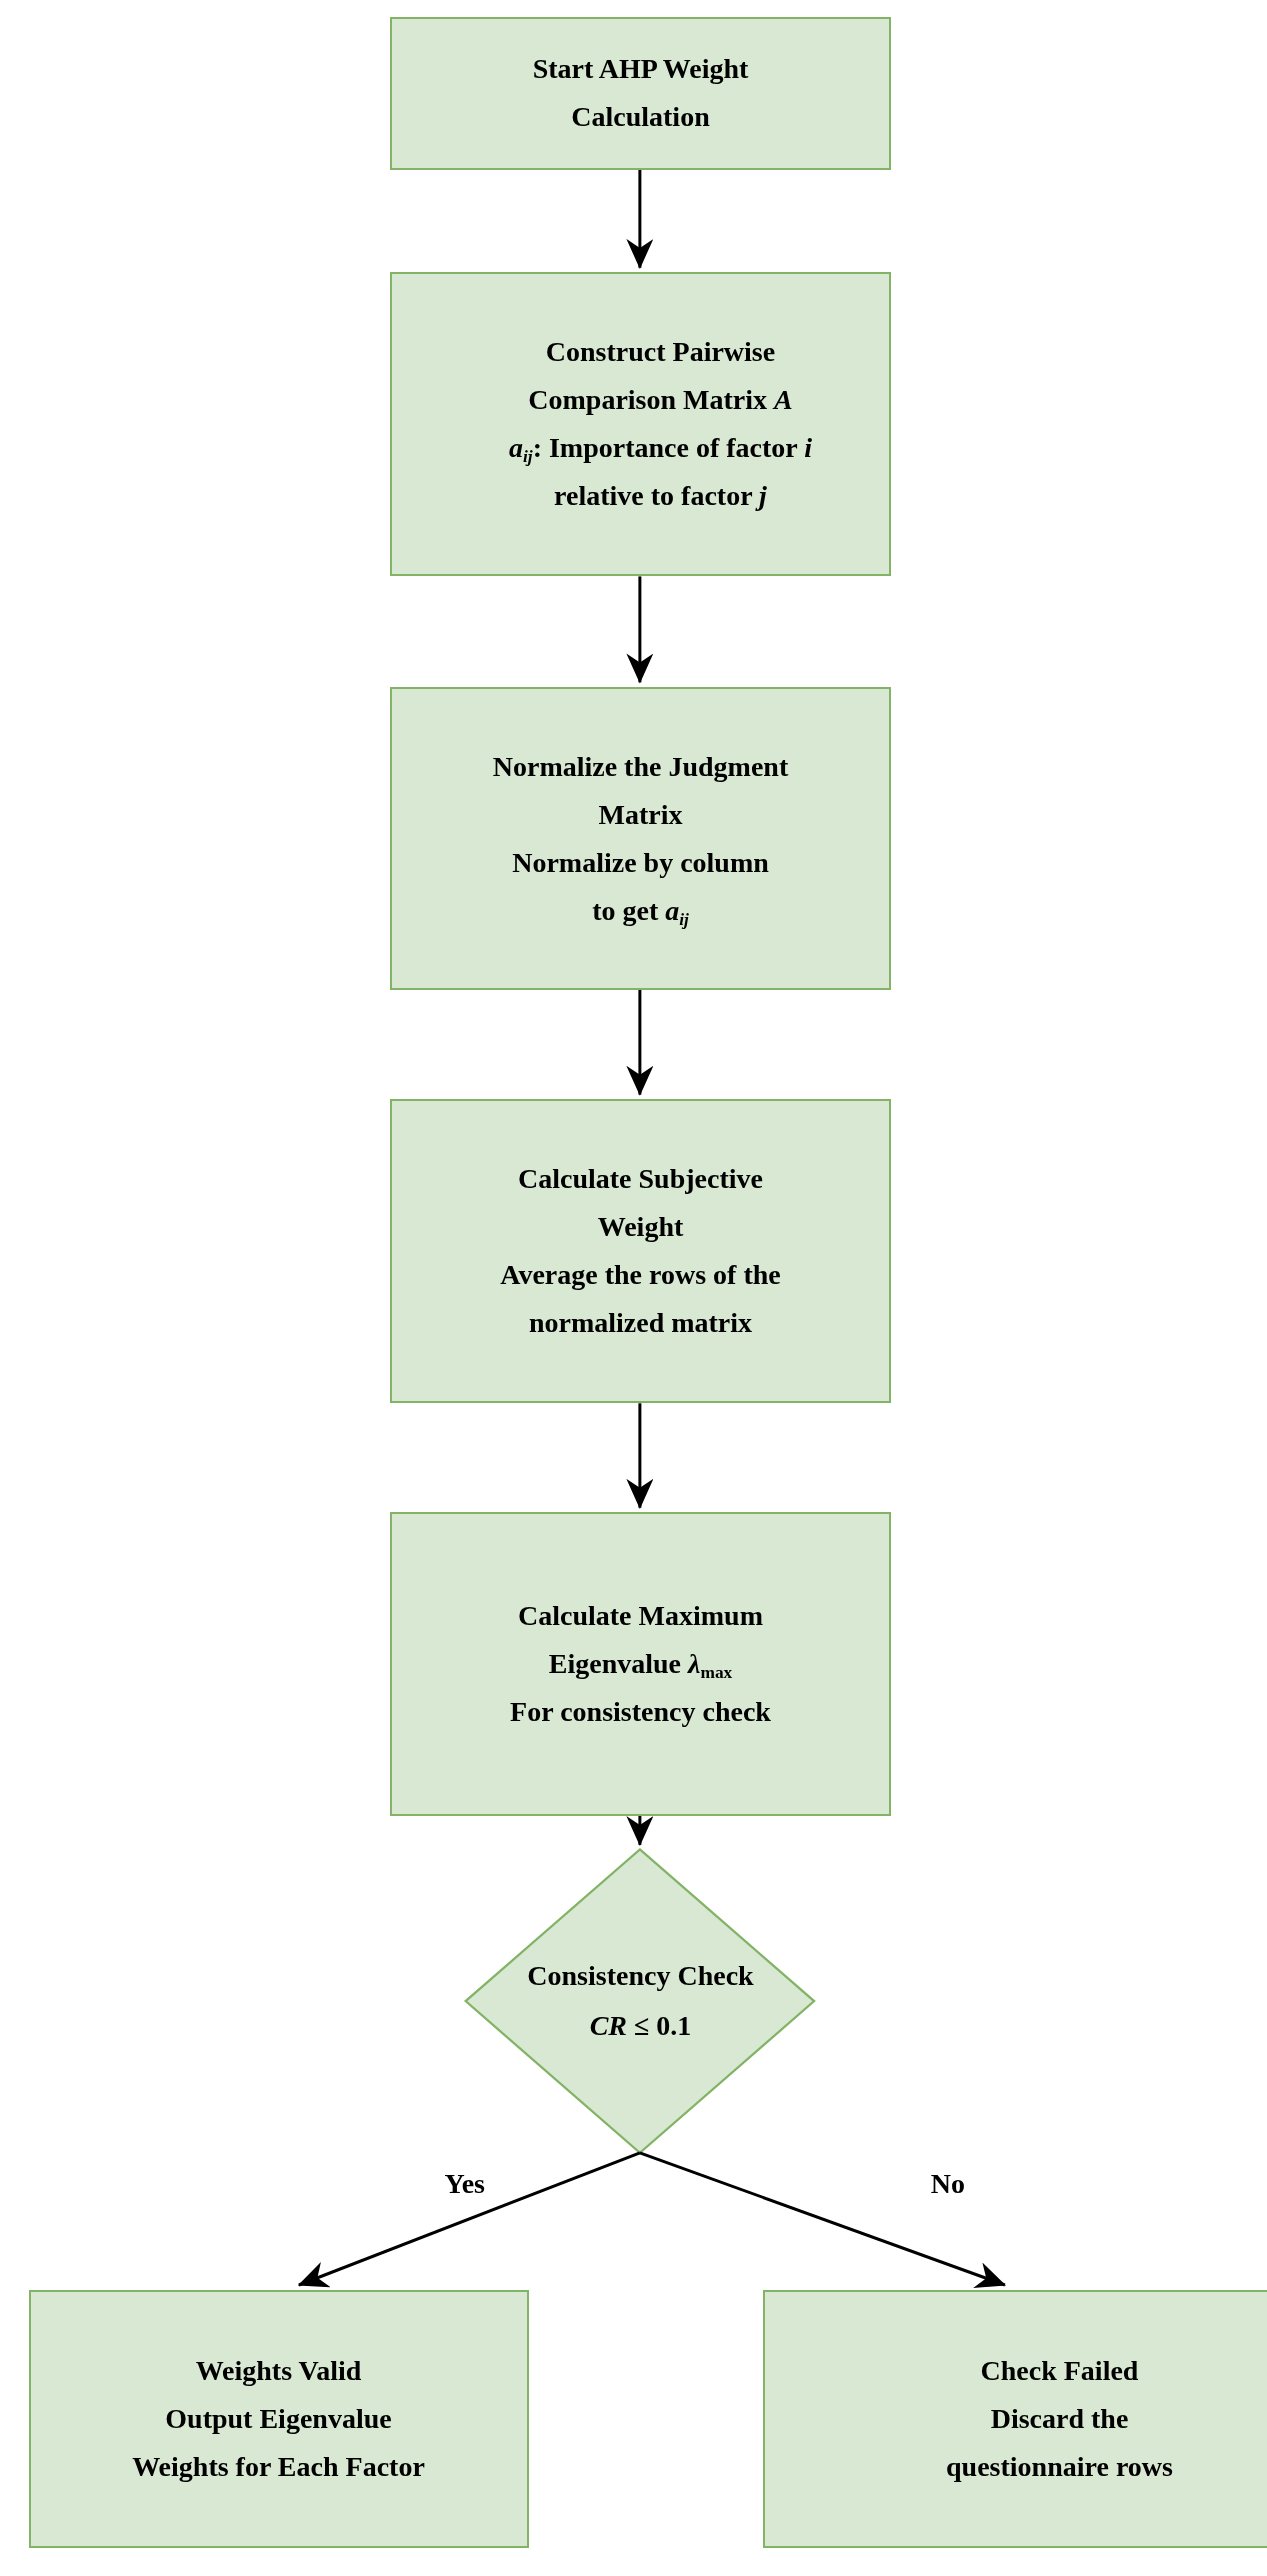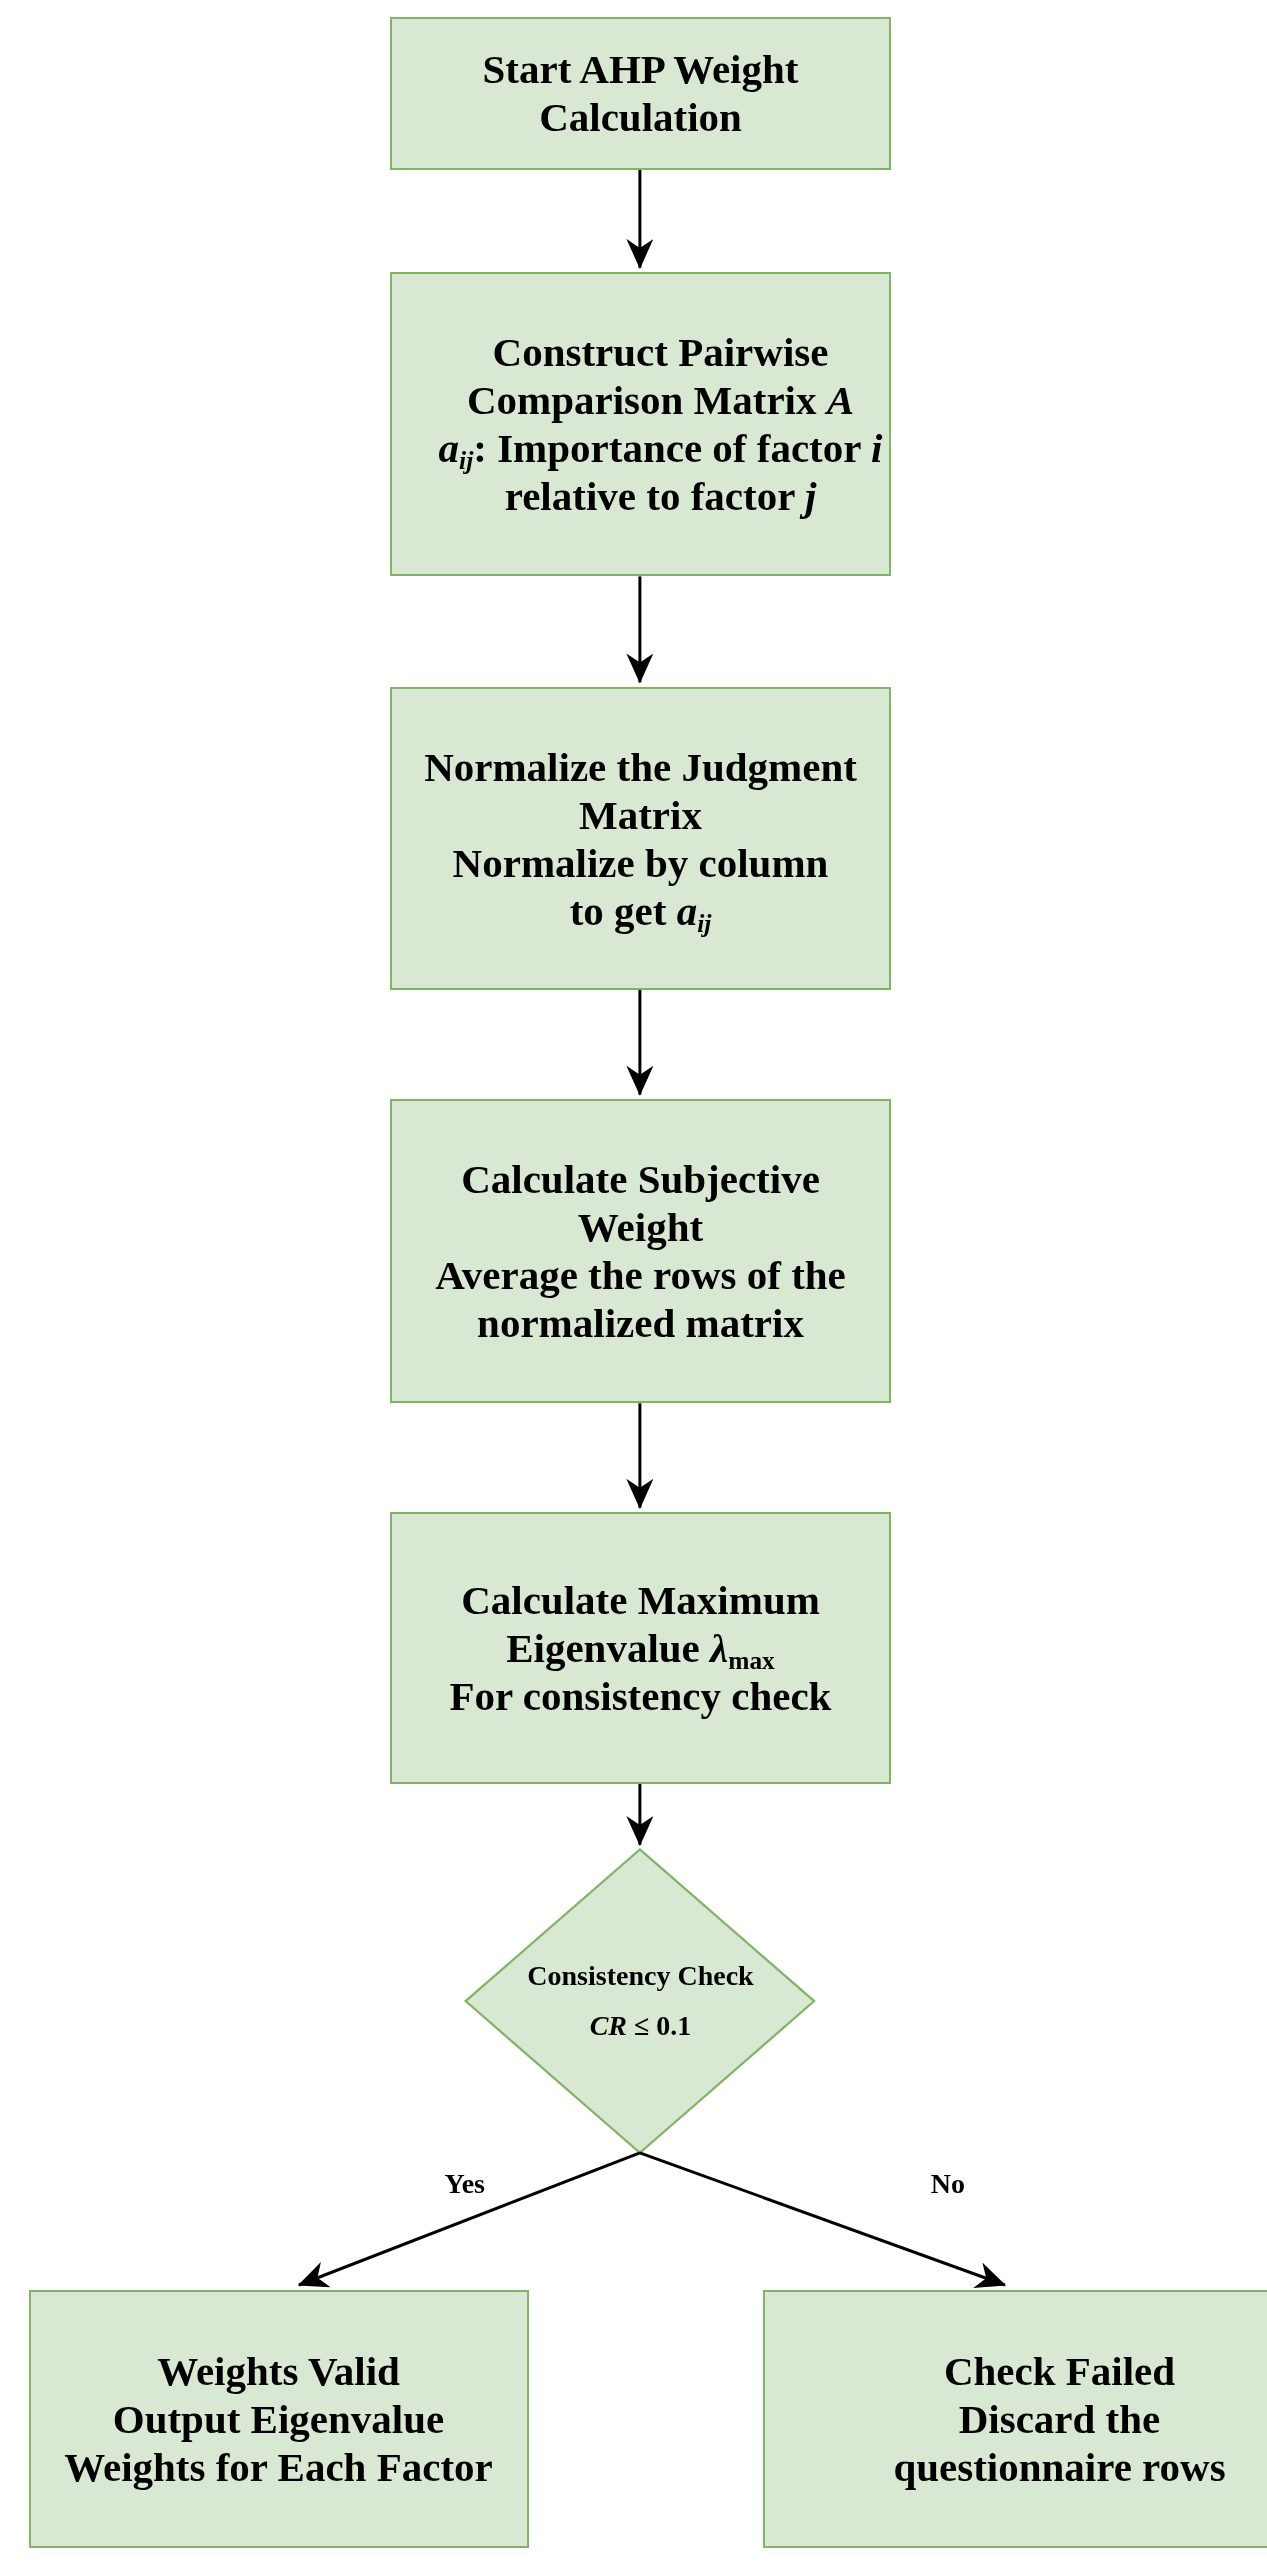--- a/index.html
+++ b/index.html
@@ -27,21 +27,21 @@
     position: absolute;
     box-sizing: border-box;
     background: var(--box-fill, #d9e8d2);
     border: 2.3px solid var(--box-border, #82b366);
     display: flex;
     flex-direction: column;
     justify-content: center;
     align-items: center;
     text-align: center;
     font-weight: bold;
-    font-size: 41px;
+    font-size: 28px;
   }
   .node .line {
     line-height: 48px;
     white-space: pre;
   }
   .label {
     position: absolute;
     font-weight: bold;
     font-size: 28px;
     text-align: right;
@@ -129,21 +129,21 @@
     <div class="line"><span>to get </span><span class="var">a</span><sub class="var">ij</sub></div>
   </div>
 
   <div class="node" style="left:390px; top:1099px; width:501px; height:304px;text-align:center;">
     <div class="line"><span>Calculate Subjective</span></div>
     <div class="line"><span>Weight</span></div>
     <div class="line"><span>Average the rows of the</span></div>
     <div class="line"><span>normalized matrix</span></div>
   </div>
 
-  <div class="node" style="left:390px; top:1512px; width:501px; height:272px;">
+  <div class="node" style="left:390px; top:1512px; width:501px; height:304px;">
     <div class="line"><span>Calculate Maximum</span></div>
     <div class="line"><span>Eigenvalue </span><span class="var">λ</span><sub>max</sub></div>
     <div class="line"><span>For consistency check</span></div>
   </div>
 
   <div class="decision-text" style="left:466px; top:1851px; width:349px; height:300px;">
     <div class="line"><span>Consistency Check</span></div>
     <div class="line"><span class="var">CR</span><span> ≤ 0.1</span></div>
   </div>
 

